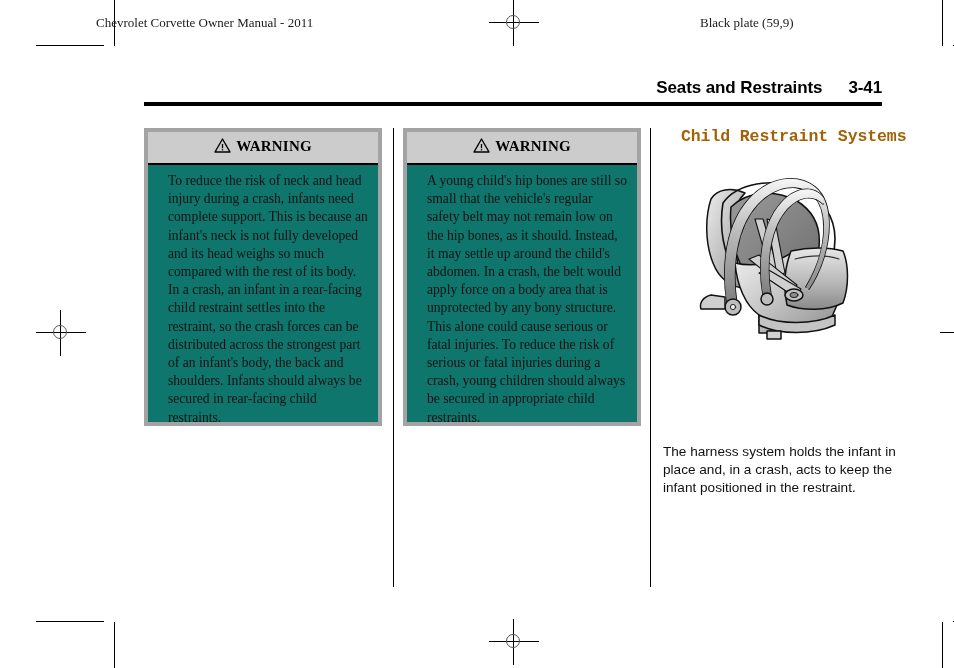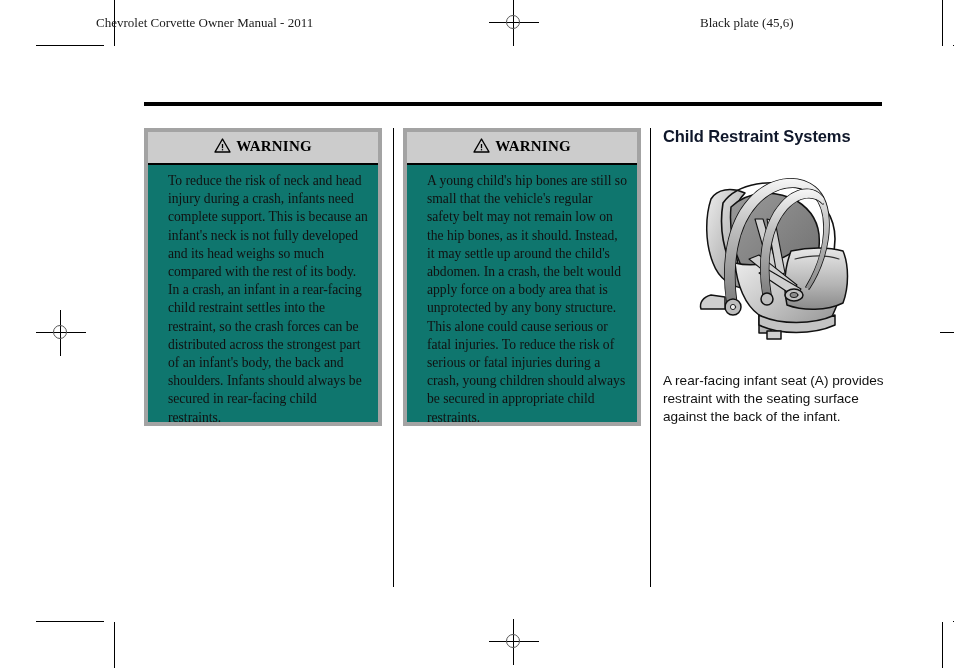--- a/index.html
+++ b/index.html
@@ -133,26 +133,27 @@
     line-height: 18.2px;
     color: #111;
   }
 
   #warn-box-1 { left: 108px; top: 128px; width: 238px; height: 298px; }
   #warn-box-2 { left: 367px; top: 128px; width: 238px; height: 298px; }
 
   
   .section-title {
     position: absolute;
-    left: 627px;
+    left: 645px;
     top: 127px;
     font-size: 16.5px;
     font-weight: bold;
-    color: #0f172a;
+    color: #a16207;
     letter-spacing: -0.1px;
+    font-family: Liberation Mono, monospace;
   }
 
   .figure {
     position: absolute;
     left: 627px;
     top: 155px;
     width: 232px;
     height: 185px;
   }
   .figure svg { display: block; }
@@ -215,22 +216,25 @@
   </div>
 
   <div class="reg tall wide" style="left:912px; top:316px;">
     <div class="hline"></div>
     <div class="vline"></div>
     <div class="ring"></div>
   </div>
 
   <div class="run-head left">Chevrolet Corvette Owner Manual - 2011</div>
 
-  <div class="run-head right">Black plate (45,6)</div>
-
+  <div class="run-head right">Black plate (59,9)</div>
+
+  <div class="chapter-head">
+    <span>Seats and Restraints</span><span class="pageno">3-41</span>
+  </div>
   <div class="head-rule"></div>
 
   <div class="col-sep" style="left:357px;"></div>
   <div class="col-sep" style="left:614px;"></div>
 
   <div class="warning-box" id="warn-box-1">
     <div class="warning-head">
       <span class="warn-tri">
         <svg width="17" height="15" viewBox="0 0 17 15">
           <path d="M8.5 1 L16 14 L1 14 Z" fill="none" stroke="#000" stroke-width="1.4" stroke-linejoin="round"></path>
@@ -343,16 +347,16 @@
         <circle cx="70" cy="152" r="8" fill="#bdbdbd"></circle>
         <circle cx="70" cy="152" r="2.6" fill="#efefef" stroke-width="0.9"></circle>
         <circle cx="104" cy="144" r="6" fill="#bdbdbd"></circle>
 
         <path d="M48 140 C40 142 36 148 38 154 L62 154 L62 142 Z" fill="#cfcfcf"></path>
       </g>
     </svg>
   </div>
 
 
-  <div class="body-para" id="para-1">A rear-facing infant seat (A) provides restraint with the seating surface against the back of the infant.</div>
-
+
+  <div class="body-para" id="para-2">The harness system holds the infant in place and, in a crash, acts to keep the infant positioned in the restraint.</div>
 
 </div>
 
 </body></html>

